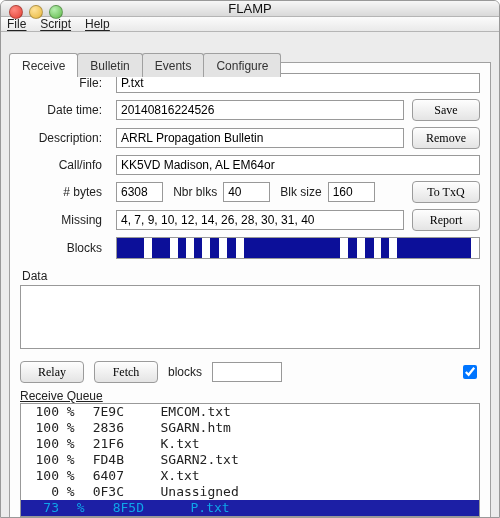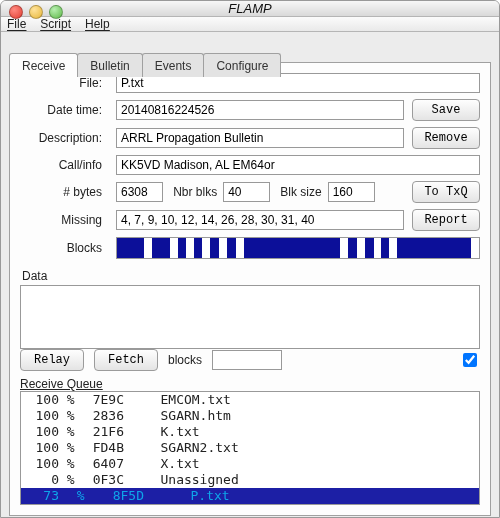--- a/index.html
+++ b/index.html
@@ -9,47 +9,47 @@
     --dark:#2a2a2a;
     --tab-active:#fdfdfd;
     --btn:#f8f8f8;
     --btn-border:#9b9b9b;
     --field:#ffffff;
     --selrow:#1c1fa5;
     --blk:#0c0f99;
   }
   html,body{margin:0;padding:0;font-family:"Lucida Grande","Helvetica Neue",Arial,sans-serif;font-size:12px;color:#222;}
   .window{width:500px;height:518px;background:var(--win-bg);border:1px solid #999;border-radius:6px 6px 0 0;box-sizing:border-box;overflow:hidden;display:flex;flex-direction:column;}
-  .titlebar{height:22px;background:linear-gradient(#f7f7f7,#d9d9d9);border-bottom:1px solid #b5b5b5;display:flex;align-items:center;position:relative;font-style:italic;}
+  .titlebar{height:22px;background:linear-gradient(#f7f7f7,#d9d9d9);border-bottom:1px solid #b5b5b5;display:flex;align-items:center;position:relative;}
   .tl-buttons{position:absolute;left:8px;top:4px;display:flex;gap:6px;}
   .tl-btn{width:12px;height:12px;border-radius:50%;border:1px solid rgba(0,0,0,.25);}
   .tl-red{background:radial-gradient(circle at 35% 30%,#ff8a80,#e33e33);}
   .tl-yel{background:radial-gradient(circle at 35% 30%,#ffe39b,#e7b73a);}
   .tl-grn{background:radial-gradient(circle at 35% 30%,#b7efb0,#5eb848);}
   .title{flex:1;text-align:center;font-size:13px;color:#111;}
   .menubar{height:22px;background:linear-gradient(#fbfbfb,#e9e9e9);border-bottom:1px solid #b5b5b5;display:flex;align-items:center;padding:0 6px;gap:14px;}
   .menuitem{text-decoration:underline;text-decoration-color:#666;text-underline-offset:2px;cursor:default;} 
   .tabs{display:flex;padding:6px 8px 0 8px;gap:0;}
   .tab{padding:5px 12px 4px;border:1px solid var(--border);border-bottom:none;background:#e3e3e3;color:#333;position:relative;top:15px;border-radius:3px 3px 0 0;cursor:default;}
   .tab.active{background:var(--tab-active);z-index:2;}
   .tab + .tab{margin-left:-1px;}
   .tabpage{flex:1;margin:0 8px 8px;border:1px solid var(--border);background:var(--tab-active);padding:10px;display:flex;flex-direction:column;box-sizing:border-box;}
   .row{display:flex;align-items:center;margin-bottom:6px;}
   .lbl{width:82px;text-align:right;margin-right:14px;}
   input[type=text].field{flex:1;height:20px;border:1px solid #999;background:var(--field);font-family:inherit;font-size:12px;padding:1px 4px;box-sizing:border-box;}
   .small{width:34px;flex:none;}
-  .btn{height:22px;background:linear-gradient(#fefefe,#e4e4e4);border:1px solid var(--btn-border);border-radius:4px;font-family:Liberation Mono, monospace;font-size:12px;padding:0 10px;cursor:default;}
+  .btn{height:22px;background:linear-gradient(#fefefe,#e4e4e4);border:1px solid var(--btn-border);border-radius:4px;font-family:Liberation Serif, serif;font-size:12px;padding:0 10px;cursor:default;}
   .btn.wide{width:68px;}
   .spacer{width:8px;flex:none;}
   .blocks-strip{flex:1;height:20px;border:1px solid #999;background:var(--blk);display:flex;align-items:stretch;overflow:hidden;}
   .blkseg{background:var(--blk);}
   .blkgap{background:#fff;}
   .section-label{margin:4px 0 2px 2px;}
   textarea.data{width:100%;height:64px;resize:none;border:1px solid #999;background:#fff;font-family:inherit;font-size:12px;box-sizing:border-box;padding:2px;}
-  .relayrow{display:flex;align-items:center;gap:10px;margin-top:0;}
+  .relayrow{display:flex;align-items:center;gap:10px;margin-top:12px;}
   .relayrow .btn{width:64px;}
   .blocks-field{width:70px;height:20px;border:1px solid #999;background:#fff;box-sizing:border-box;padding:1px 4px;font:inherit;}
   .autosave{margin-left:auto;display:flex;align-items:center;gap:4px;}
   .queue-label{margin-top:6px;text-decoration:underline;}
   .queue{flex:1;border:1px solid #999;background:#fff;overflow:hidden;font-family:Menlo,Consolas,monospace;font-size:13px;line-height:16px;}
   .qrow{display:flex;white-space:pre;padding:0 4px;}
   .qrow.sel{background:var(--selrow);color:#0ea5e9;gap:10px;}
   .qc1{width:34px;text-align:right;}
   .qc2{width:18px;}
   .qc3{width:60px;text-align:left;}

